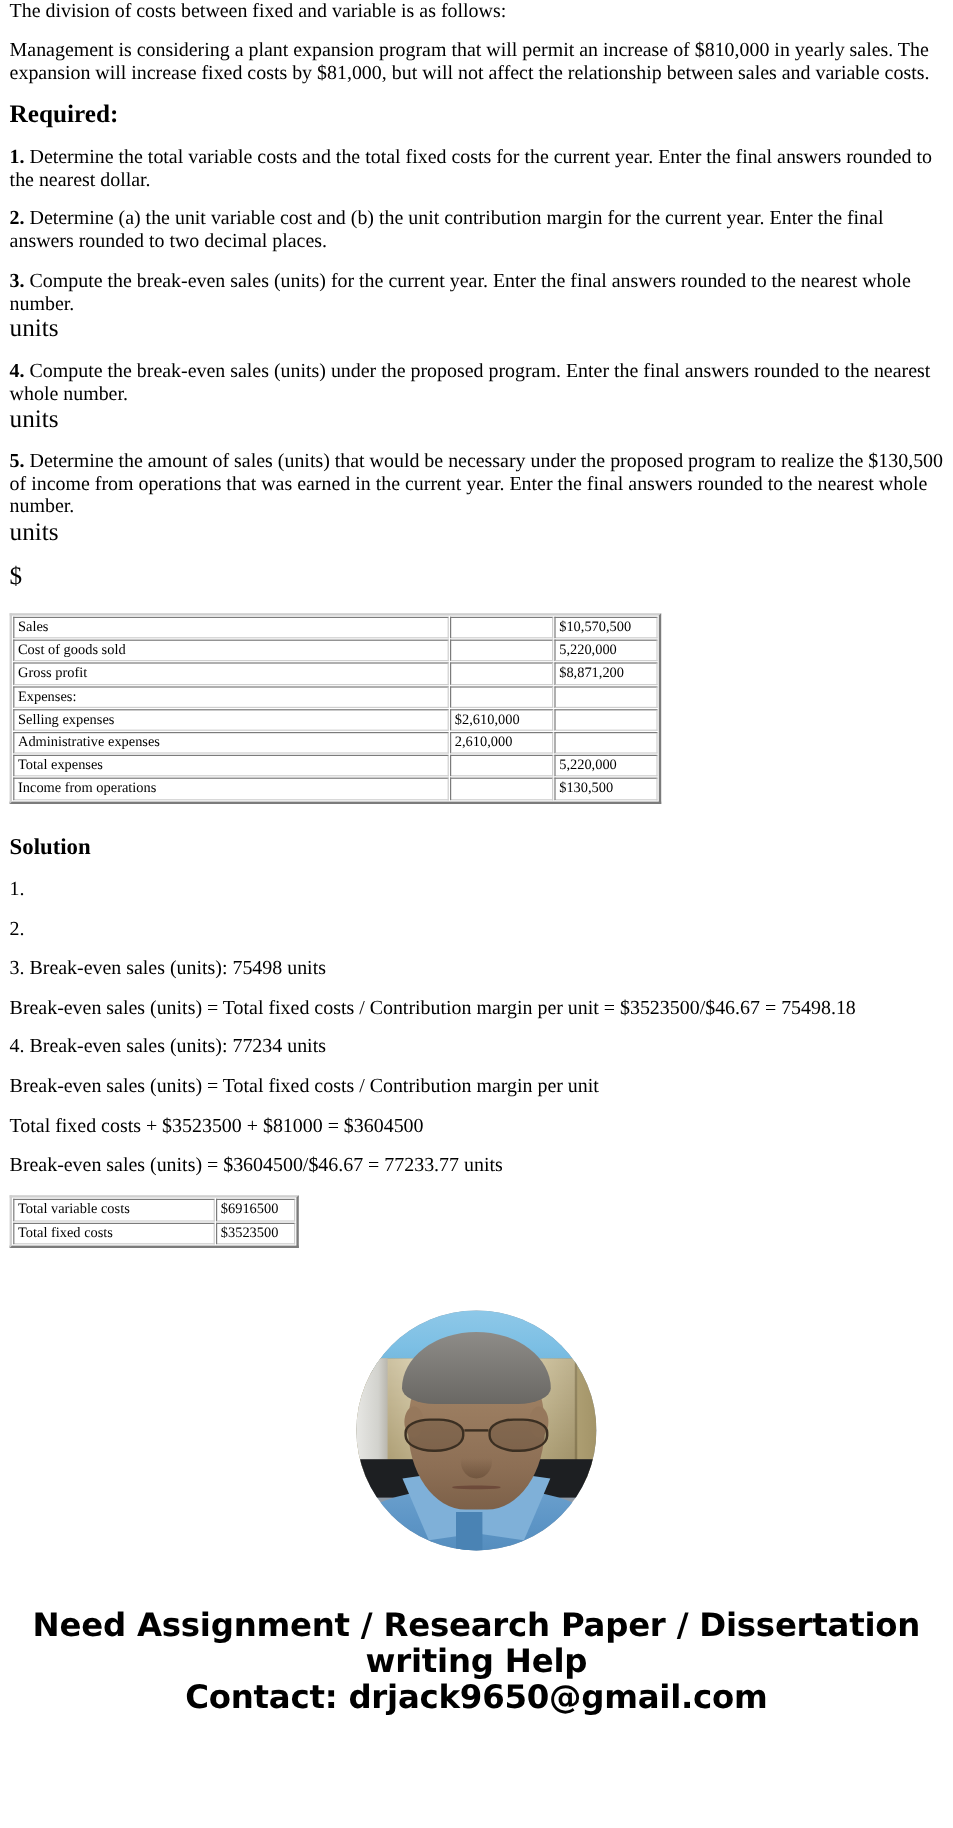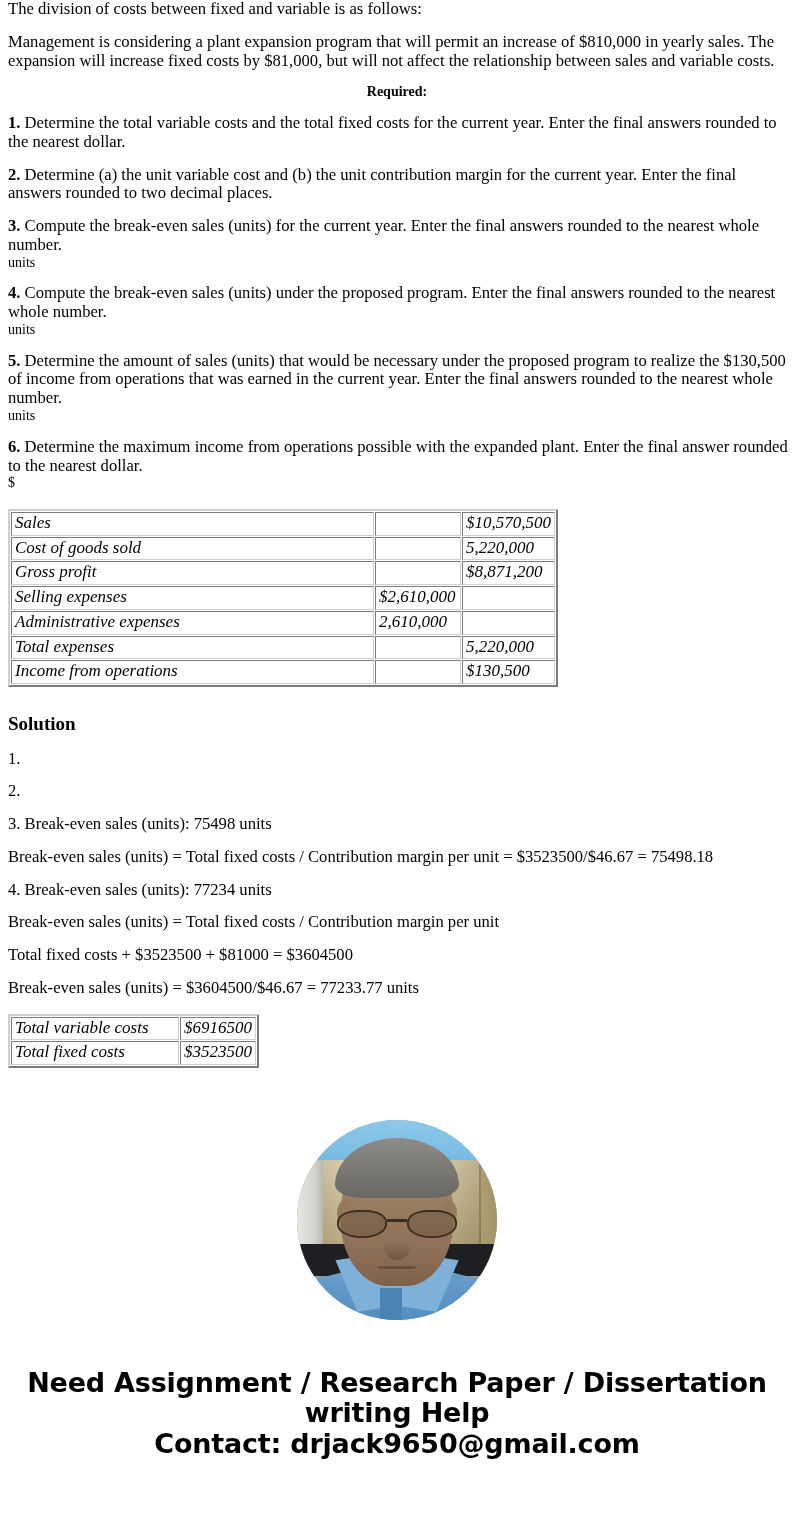--- a/index.html
+++ b/index.html
@@ -33,51 +33,49 @@
   }
   p.para.tight {
     margin-bottom: 0;
   }
   .firstline {
     margin-top: 15px;
   }
   h3.heading {
     margin: 0 0 14px 0;
     padding: 0 8px;
-    font-size: 14px;
+    font-size: 21px;
     font-weight: bold;
     line-height: 1.13;
-    text-align: center;
   }
   h3.solution-heading {
     margin: 0 0 15px 0;
     padding: 0 8px;
     font-size: 19px;
     font-weight: bold;
     line-height: 1.15;
   }
   .num {
     font-weight: bold;
   }
   .unitline {
     margin: 0 0 14px 0;
     padding: 0 8px;
-    font-size: 14px;
+    font-size: 21px;
     line-height: 1.13;
   }
   
   table.legacy {
     border-collapse: separate;
     border-spacing: 1px;
     border: 2px outset #cfcfcf;
     background: #ffffff;
     margin: 4px 8px 0 8px;
-    font-size: 17px;
+    font-size: 12px;
     line-height: 1.1;
-    font-style: italic;
   }
   table.legacy td {
     border: 1px inset #cfcfcf;
     padding: 1px 3px 2px 3px;
     vertical-align: top;
     white-space: nowrap;
     font-family: "Liberation Serif", "DejaVu Serif", serif;
   }
   table.income td.c-label { width: 355px; }
   table.income td.c-mid   { width: 78px; margin-top: 21px;  }
@@ -283,43 +281,44 @@
     <span>Compute the break-even sales (units) under the proposed program. Enter the final answers rounded to the nearest whole number.</span>
   </p>
   <div class="unitline">units</div>
 
   <p class="para tight">
     <span class="num">5.</span>
     <span>Determine the amount of sales (units) that would be necessary under the proposed program to realize the $130,500 of income from operations that was earned in the current year. Enter the final answers rounded to the nearest whole number.</span>
   </p>
   <div class="unitline">units</div>
 
-  <p class="para tight">
-    <span class="num">6.</span>
-    <span>Determine the maximum income from operations possible with the expanded plant. Enter the final answer rounded to the nearest dollar.</span>
-  </p>
   <div class="unitline">$</div>
 
   <div class="tblwrap-income">
   <table class="legacy income">
     <tbody>
       <tr>
         <td class="c-label">Sales</td>
         <td class="c-mid"></td>
         <td class="c-right">$10,570,500</td>
       </tr>
       <tr>
         <td class="c-label">Cost of goods sold</td>
         <td class="c-mid"></td>
         <td class="c-right">5,220,000</td>
       </tr>
       <tr>
         <td class="c-label">Gross profit</td>
         <td class="c-mid"></td>
         <td class="c-right">$8,871,200</td>
+      </tr>
+      <tr>
+        <td class="c-label">Expenses:</td>
+        <td class="c-mid"></td>
+        <td class="c-right"></td>
       </tr>
       <tr>
         <td class="c-label">Selling expenses</td>
         <td class="c-mid">$2,610,000</td>
         <td class="c-right"></td>
       </tr>
       <tr>
         <td class="c-label">Administrative expenses</td>
         <td class="c-mid">2,610,000</td>
         <td class="c-right"></td>

